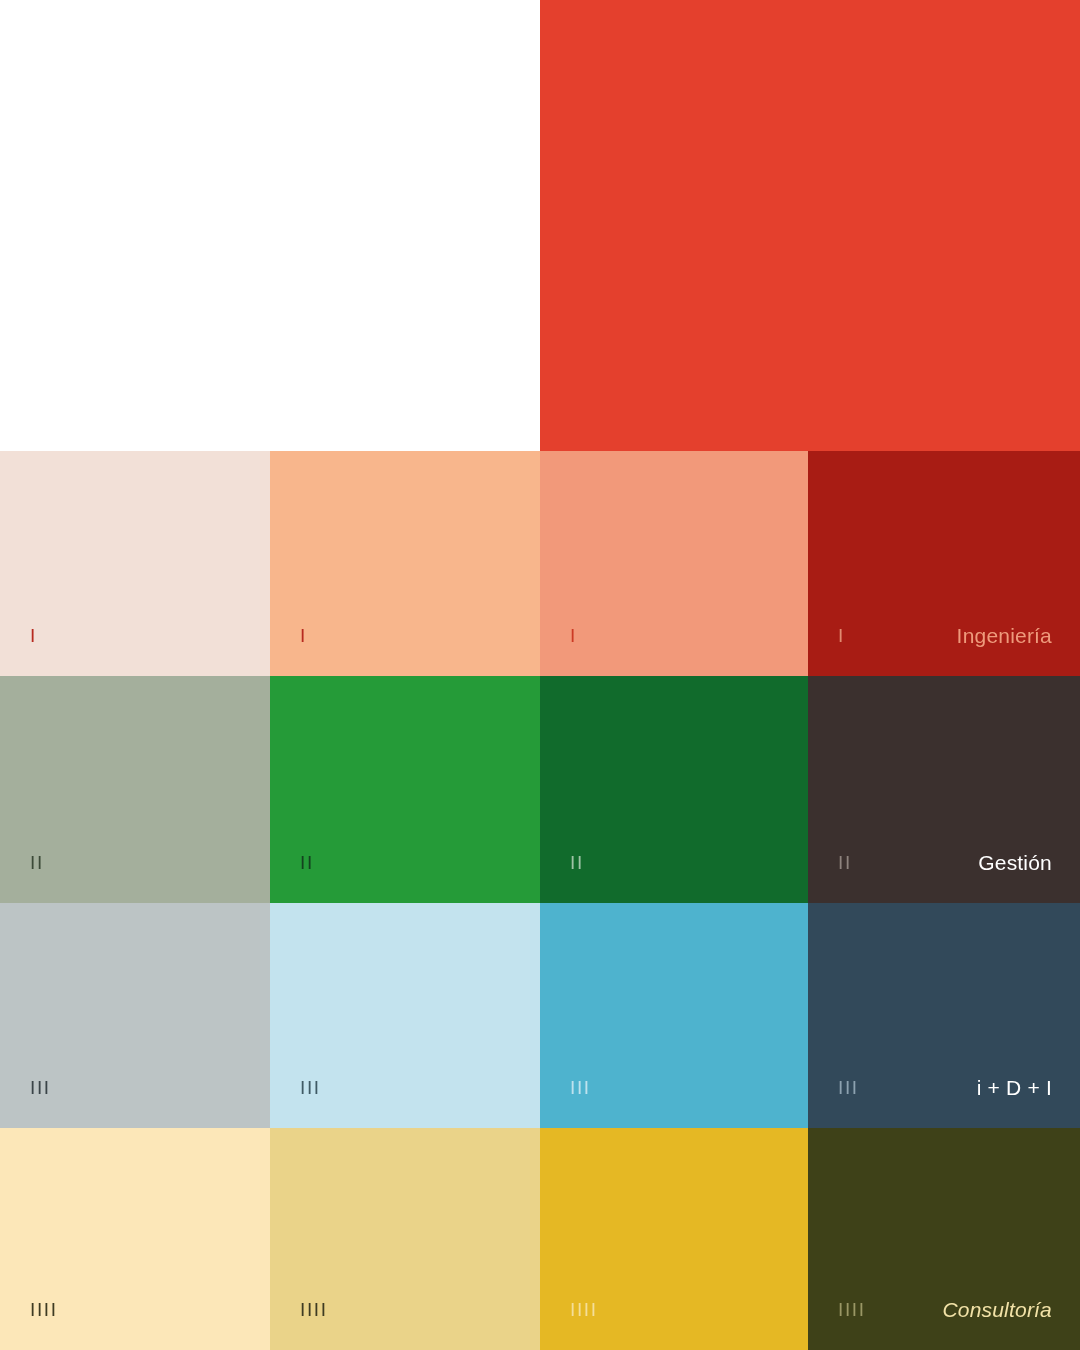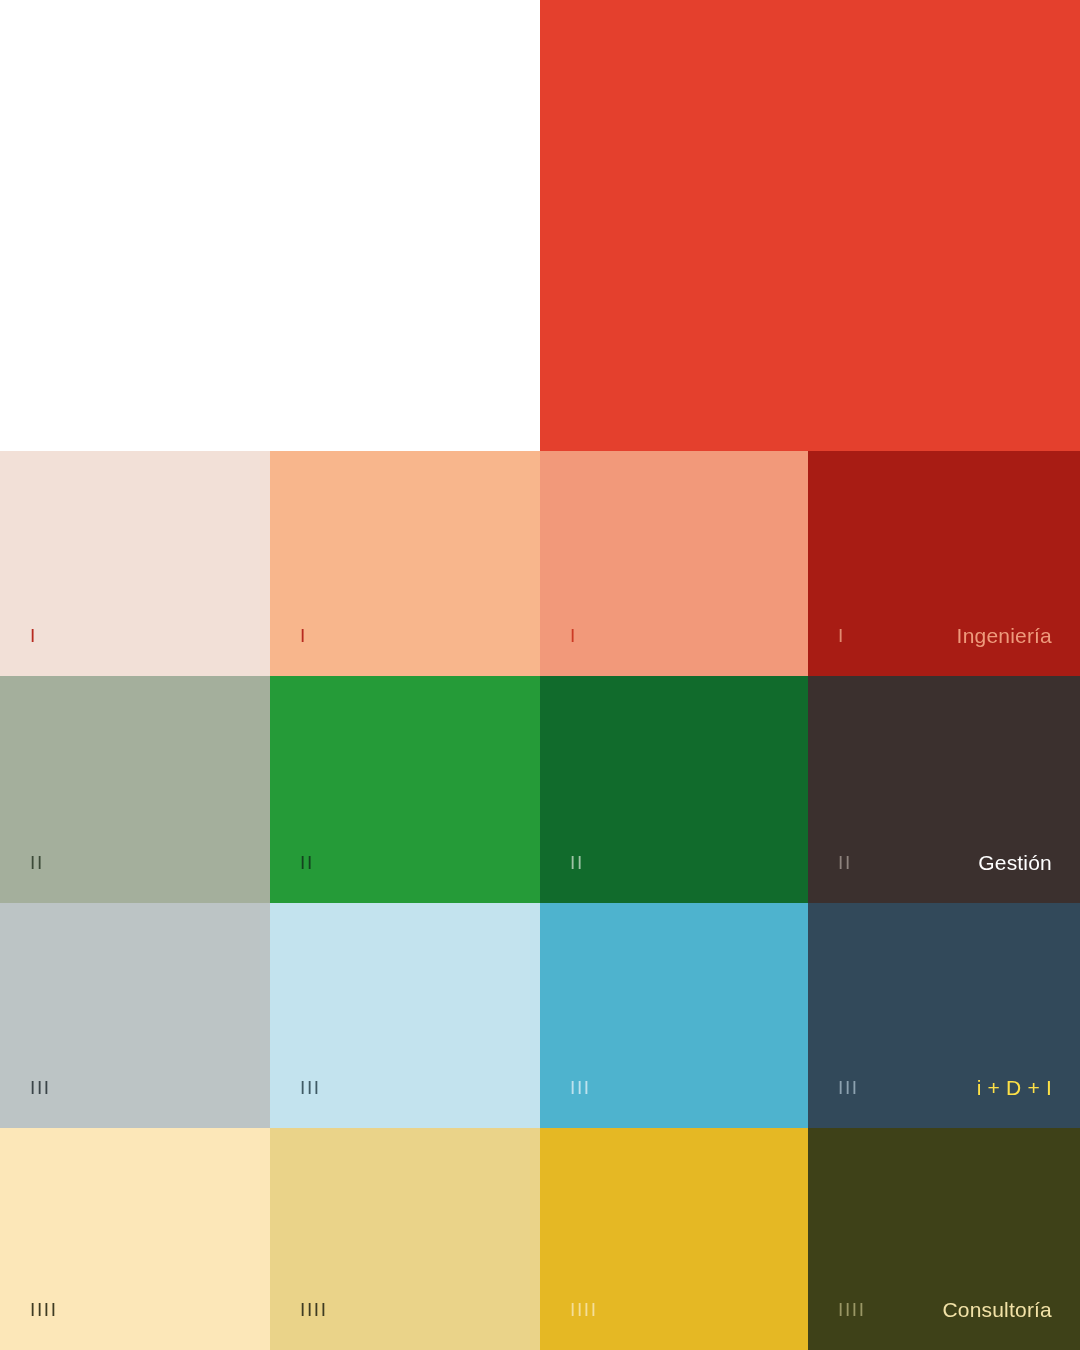--- a/index.html
+++ b/index.html
@@ -121,31 +121,31 @@
       <span class="tally" style="color: rgb(58, 68, 72);">III</span>
     </div>
     <div class="swatch" style="background: rgb(195, 227, 238);">
       <span class="tally" style="color: rgb(63, 90, 100);">III</span>
     </div>
     <div class="swatch" style="background: rgb(78, 179, 206);">
       <span class="tally" style="color: rgb(190, 226, 238);">III</span>
     </div>
     <div class="swatch" style="background: rgb(50, 73, 90);">
       <span class="tally" style="color: rgb(141, 162, 176);">III</span>
-      <span class="row-label" style="color: #fde047;">i + D + I</span>
+      <span class="row-label" style="color: #ffffff;">i + D + I</span>
     </div>
 
     <div class="swatch" style="background: rgb(252, 231, 184);">
       <span class="tally" style="color: rgb(62, 59, 34);">IIII</span>
     </div>
     <div class="swatch" style="background: rgb(234, 211, 137);">
       <span class="tally" style="color: rgb(62, 59, 34);">IIII</span>
     </div>
     <div class="swatch" style="background: rgb(229, 184, 36);">
       <span class="tally" style="color: rgb(244, 222, 153);">IIII</span>
     </div>
     <div class="swatch" style="background: rgb(62, 65, 24);">
       <span class="tally" style="color: rgb(154, 151, 101);">IIII</span>
-      <span class="row-label" style="color: rgb(242, 226, 167);">Consultoría</span>
+      <span class="row-label" style="color: rgb(242, 226, 167); font-style: italic;">Consultoría</span>
     </div>
 
   </div>
 </div>
 
 </body></html>

